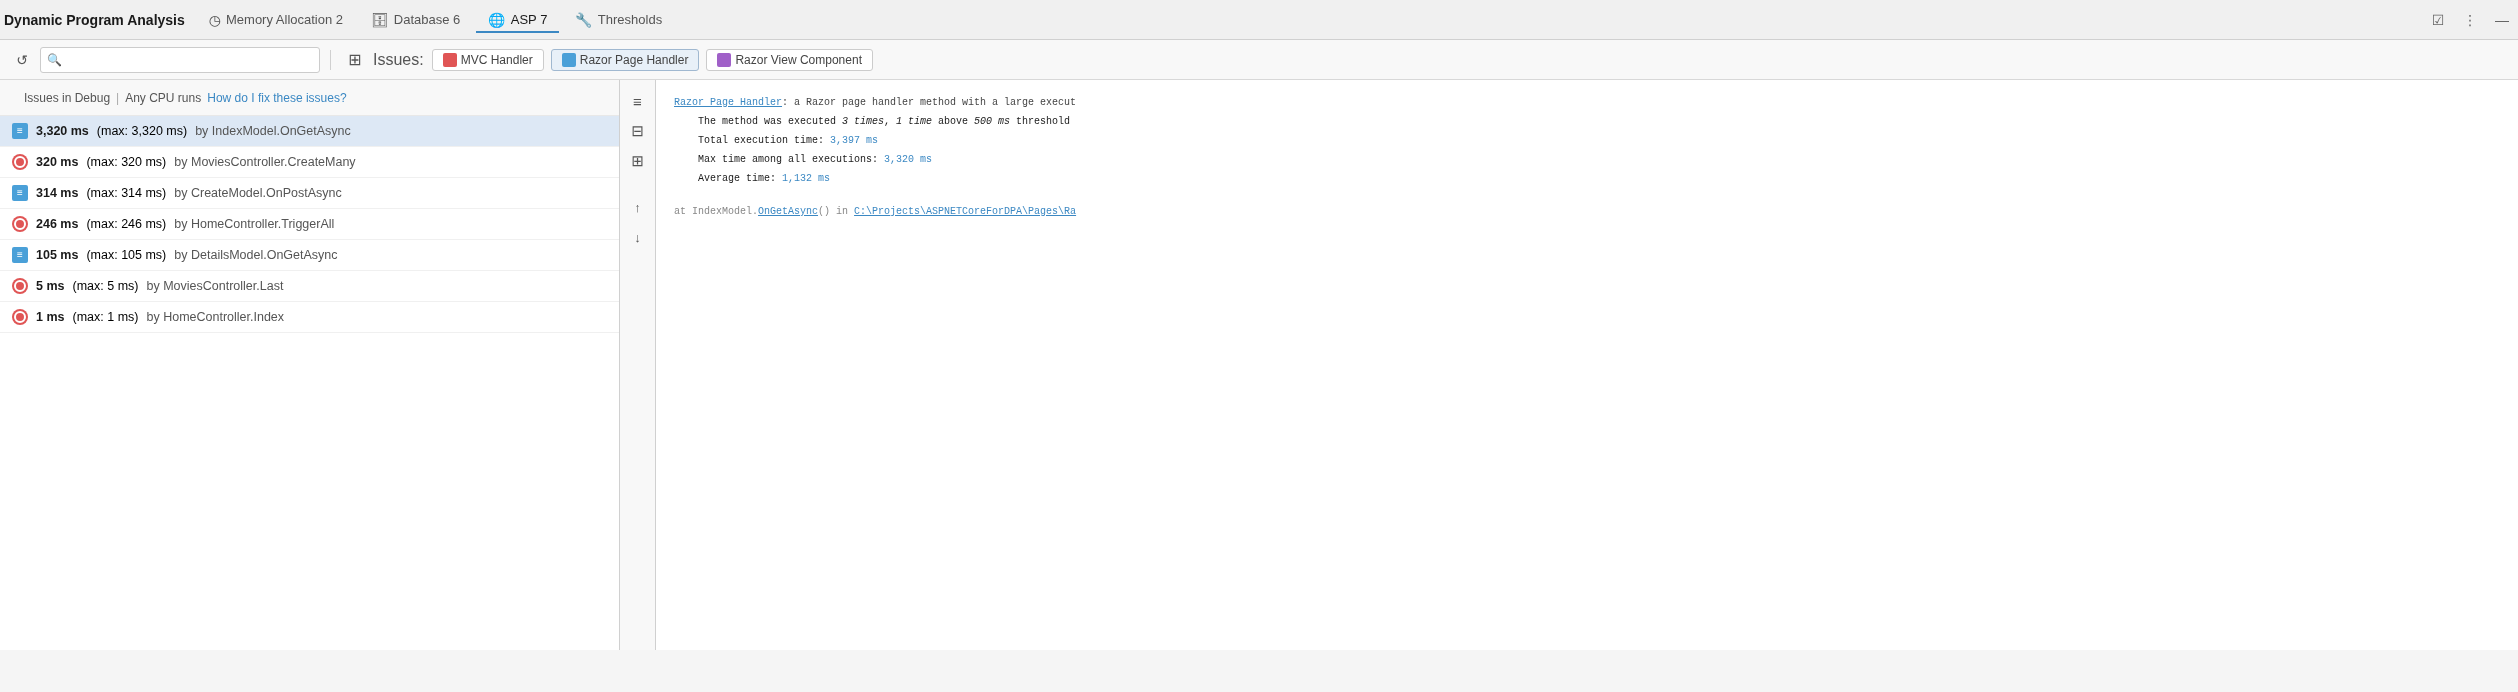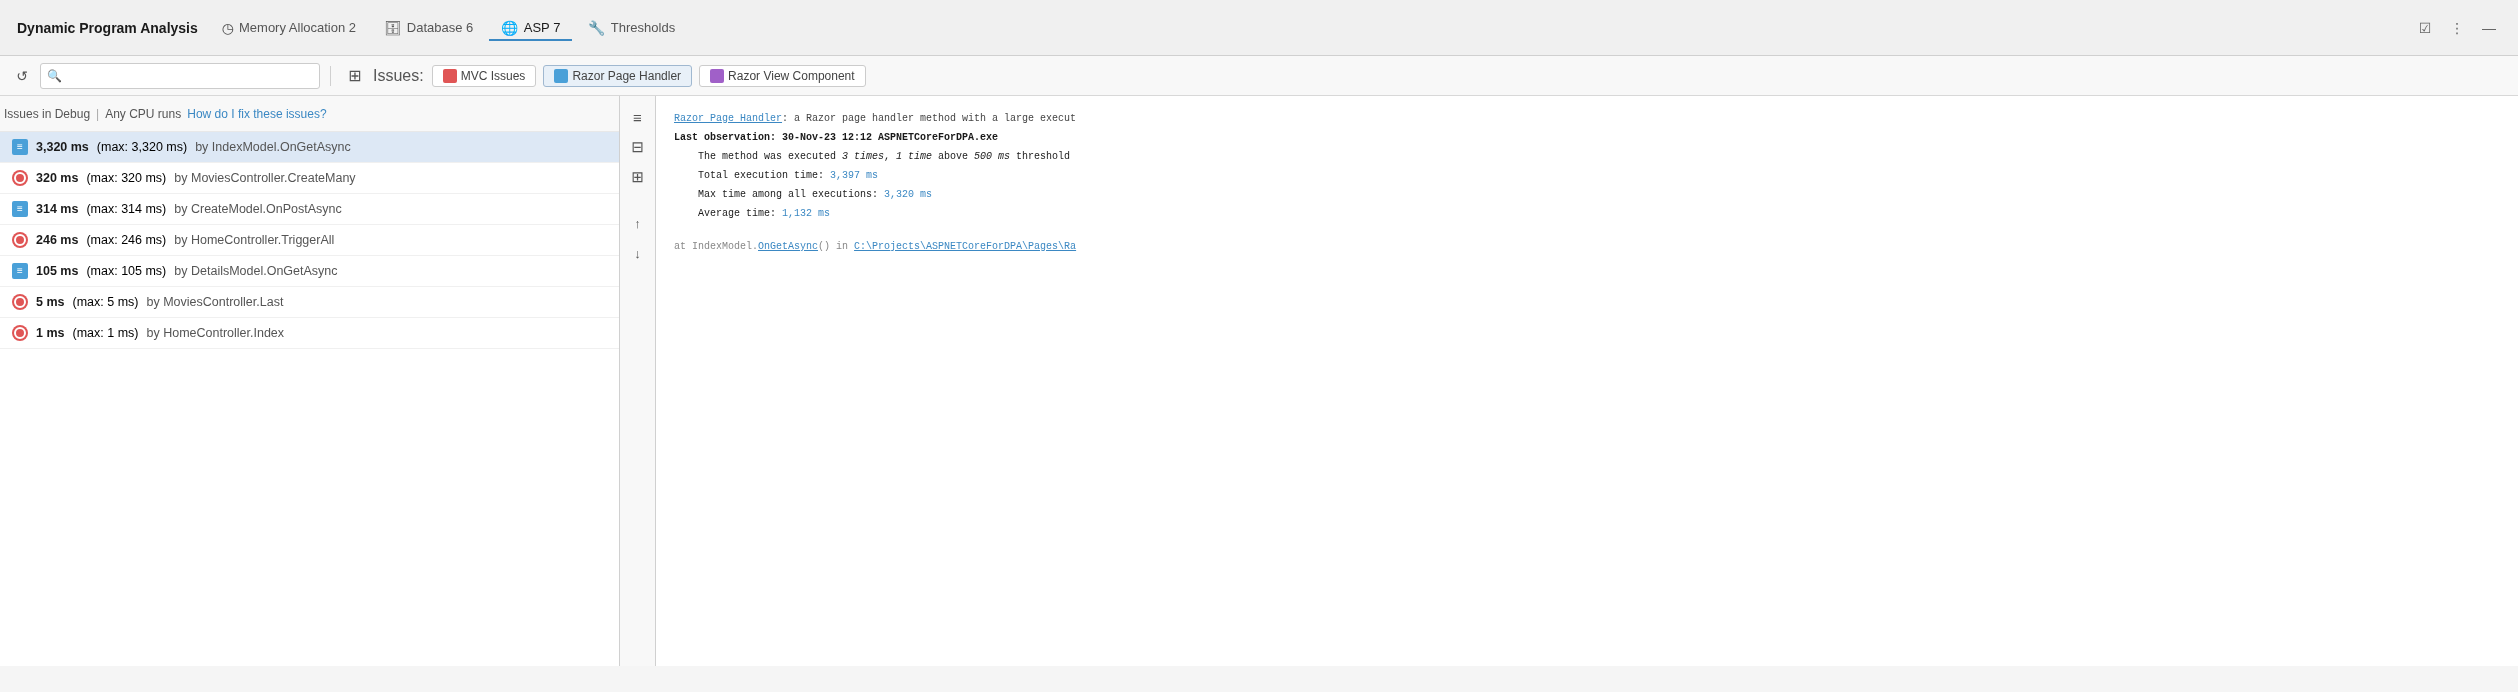--- a/index.html
+++ b/index.html
@@ -10,22 +10,22 @@
       color: #1a1a1a;
       overflow: hidden;
     }
 
     
     .title-bar {
       display: flex;
       align-items: center;
       background: #f0f0f0;
       border-bottom: 1px solid #d0d0d0;
-      height: 56px;
-      padding: 0 17px;
+      height: 40px;
+      padding: 0 4px;
       gap: 4px;
     }
     .title-text {
       font-size: 14px;
       font-weight: 600;
       color: #1a1a1a;
       margin-right: 8px;
       white-space: nowrap;
     }
     .tab-item {
@@ -174,21 +174,21 @@
     .left-panel {
       width: 620px;
       border-right: 1px solid #d0d0d0;
       display: flex;
       flex-direction: column;
       background: #fff;
     }
     .issues-header {
       display: flex;
       align-items: center;
-      padding: 6px 4px;
+      padding: 6px 24px;
       border-bottom: 1px solid #e8e8e8;
       background: #f8f8f8;
       font-size: 12px;
       color: #555;
       gap: 6px;
       height: 36px;
     }
     .issues-header .pipe { color: #aaa; }
     .how-to-fix {
       color: #3b88c3;
@@ -365,21 +365,21 @@
   <div class="toolbar-search">
     <span style="color:#999;font-size:12px;">🔍</span>
     <input type="text" placeholder="" style="">
   </div>
   <div class="toolbar-divider"></div>
   <div class="toolbar-btn" style="font-size:16px;">⊞</div>
   <span class="issues-label">Issues:</span>
 
   <div class="filter-tab">
     <span class="filter-icon-mvc"></span>
-    <span>MVC Issues</span>
+    <span>MVC Handler</span>
   </div>
   <div class="filter-tab active">
     <span class="filter-icon-razor"></span>
     <span>Razor Page Handler</span>
   </div>
   <div class="filter-tab">
     <span class="filter-icon-component"></span>
     <span>Razor View Component</span>
   </div>
 </div>
@@ -445,23 +445,20 @@
       <div class="side-btn" style="font-size:15px;">≡</div>
       <div class="side-btn" style="font-size:15px;">⊟</div>
       <div class="side-btn" style="font-size:15px;">⊞</div>
       <div class="side-btn spacer" style="margin-top:16px;">↑</div>
       <div class="side-btn">↓</div>
     </div>
     <div class="detail-panel">
       <div class="detail-title detail-line">
         <a class="detail-link">Razor Page Handler</a><span class="detail-desc">: a Razor page handler method with a large execut</span>
       </div>
-      <div class="detail-line">
-        <span class="detail-bold">Last observation: </span><span class="detail-bold">30-Nov-23 12:12 </span><span class="detail-bold">ASPNETCoreForDPA.exe</span>
-      </div>
       <div class="detail-indent detail-line">
         The method was executed <span class="detail-italic">3 times</span>, <span class="detail-italic">1 time</span> above <span class="detail-italic">500 ms</span> threshold
       </div>
       <div class="detail-indent detail-line">
         Total execution time: <span class="detail-value">3,397 ms</span>
       </div>
       <div class="detail-indent detail-line">
         Max time among all executions: <span class="detail-value">3,320 ms</span>
       </div>
       <div class="detail-indent detail-line">

